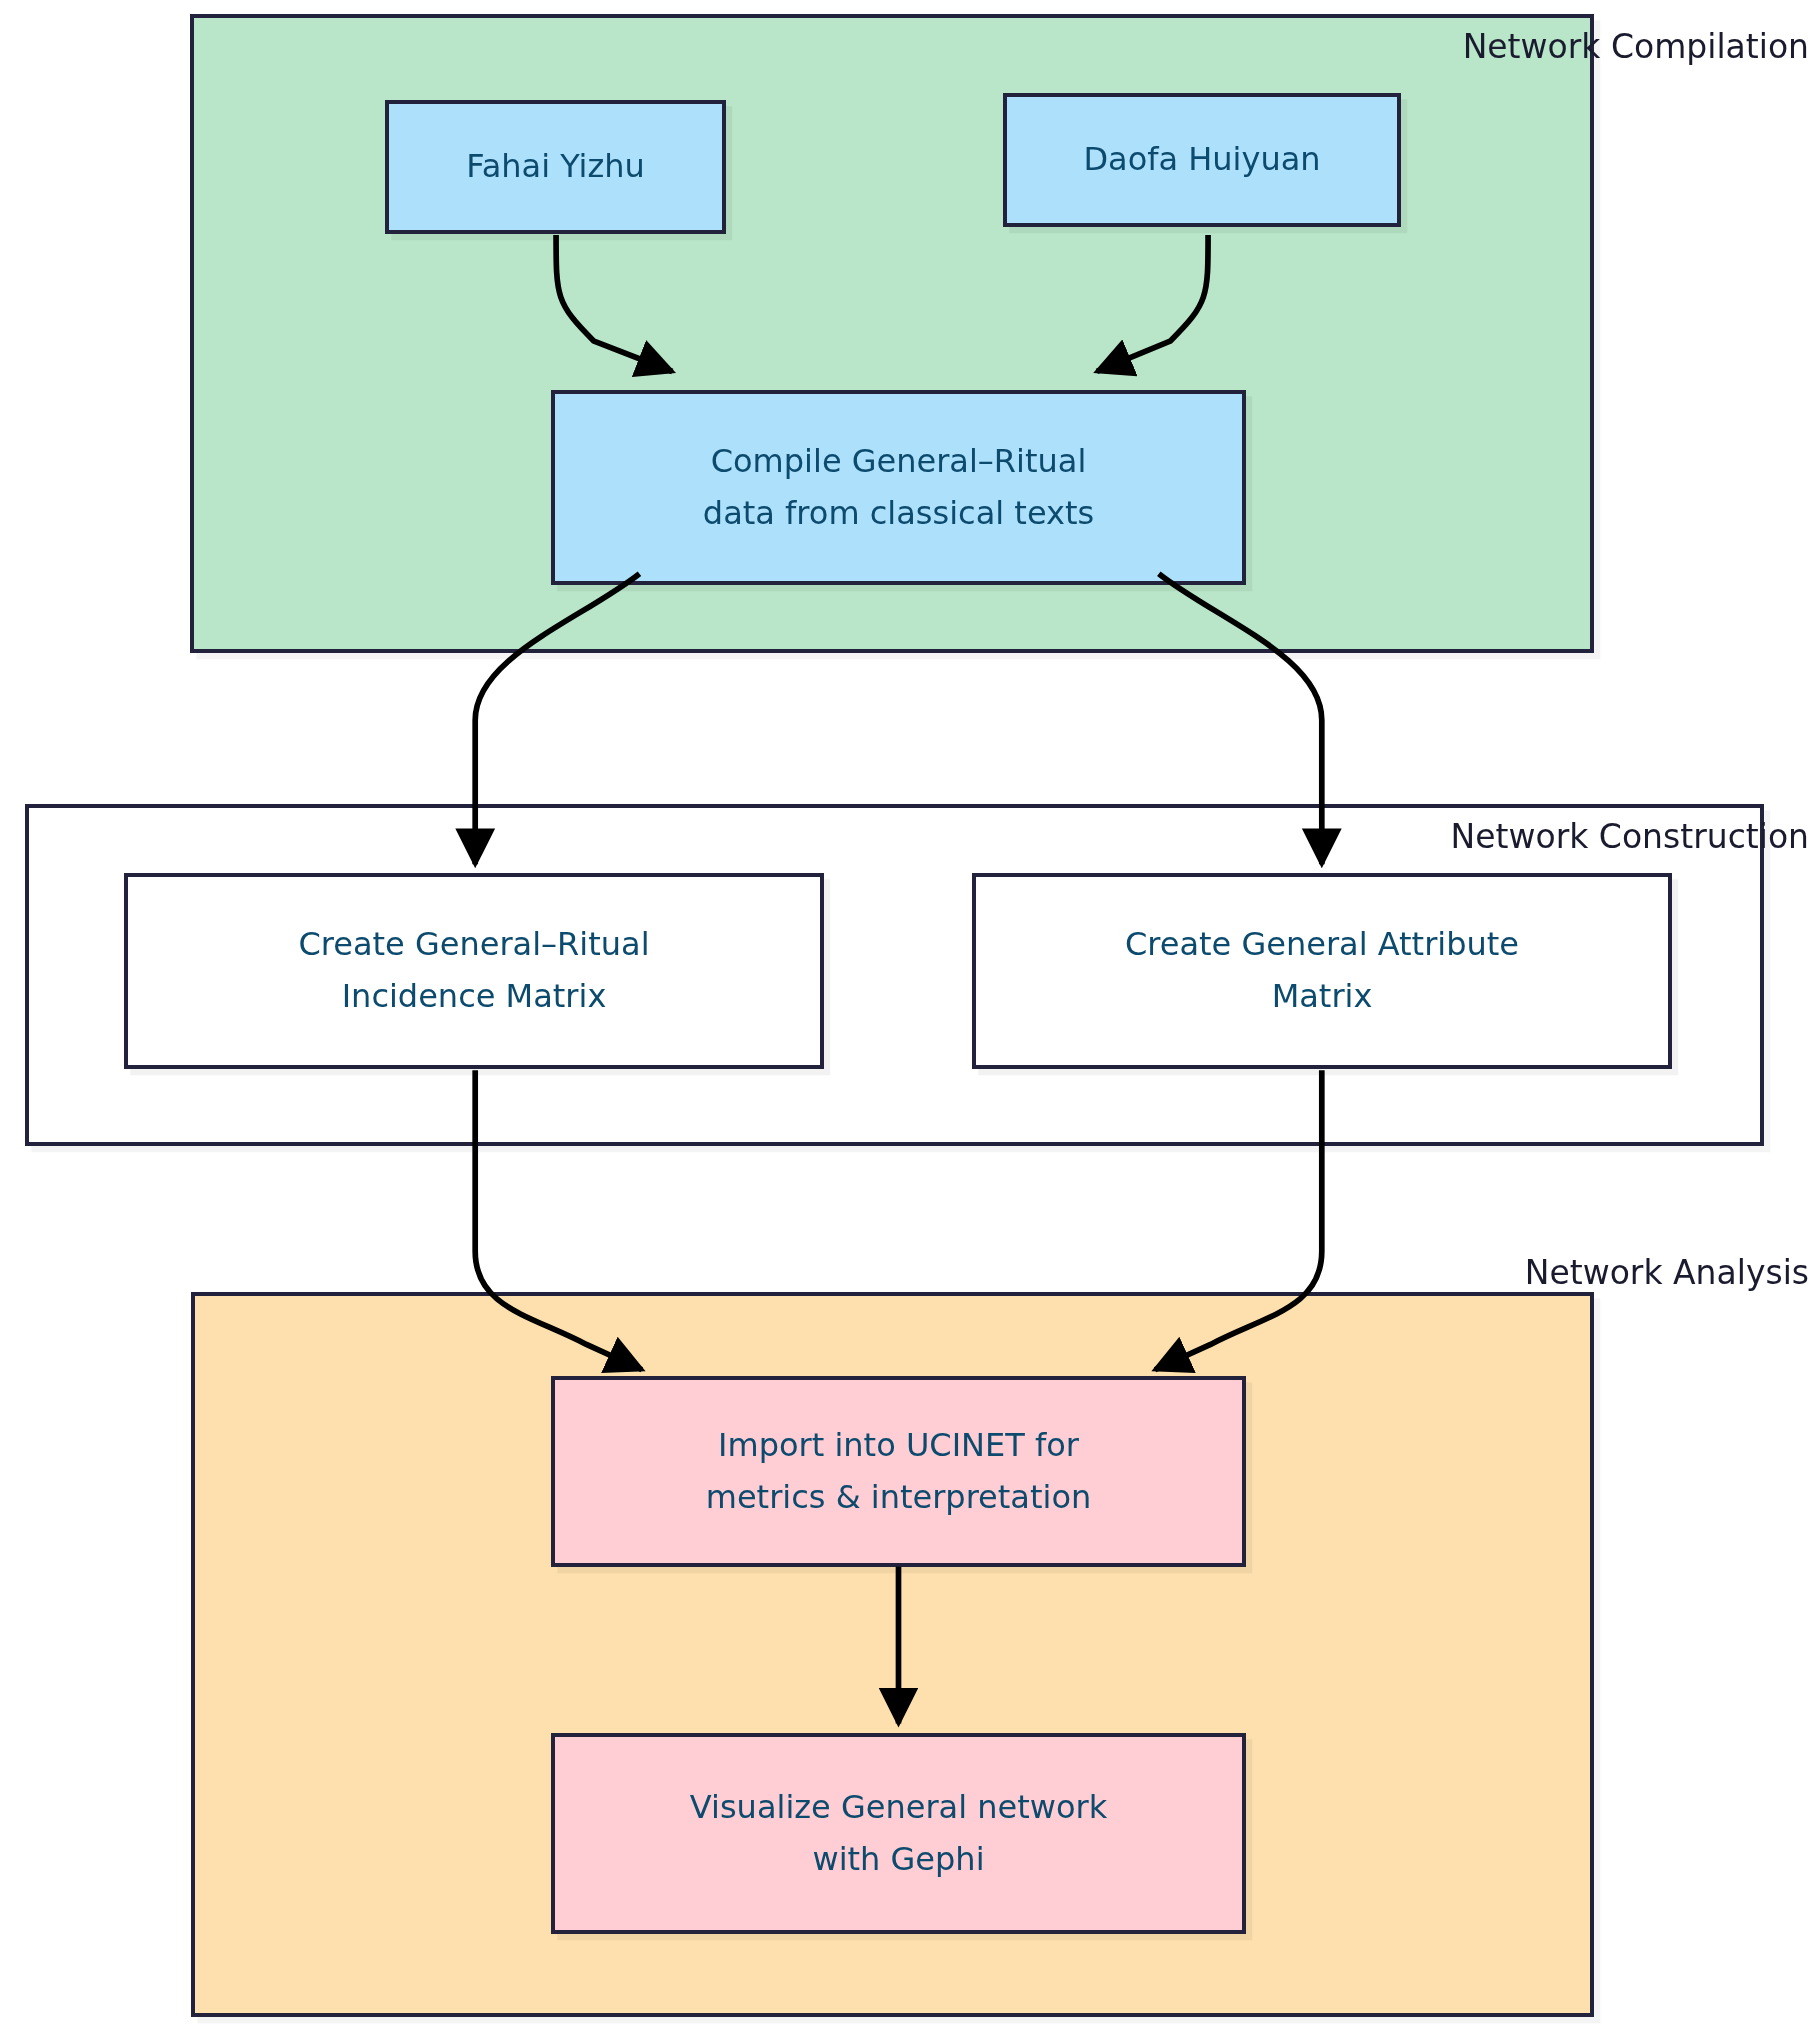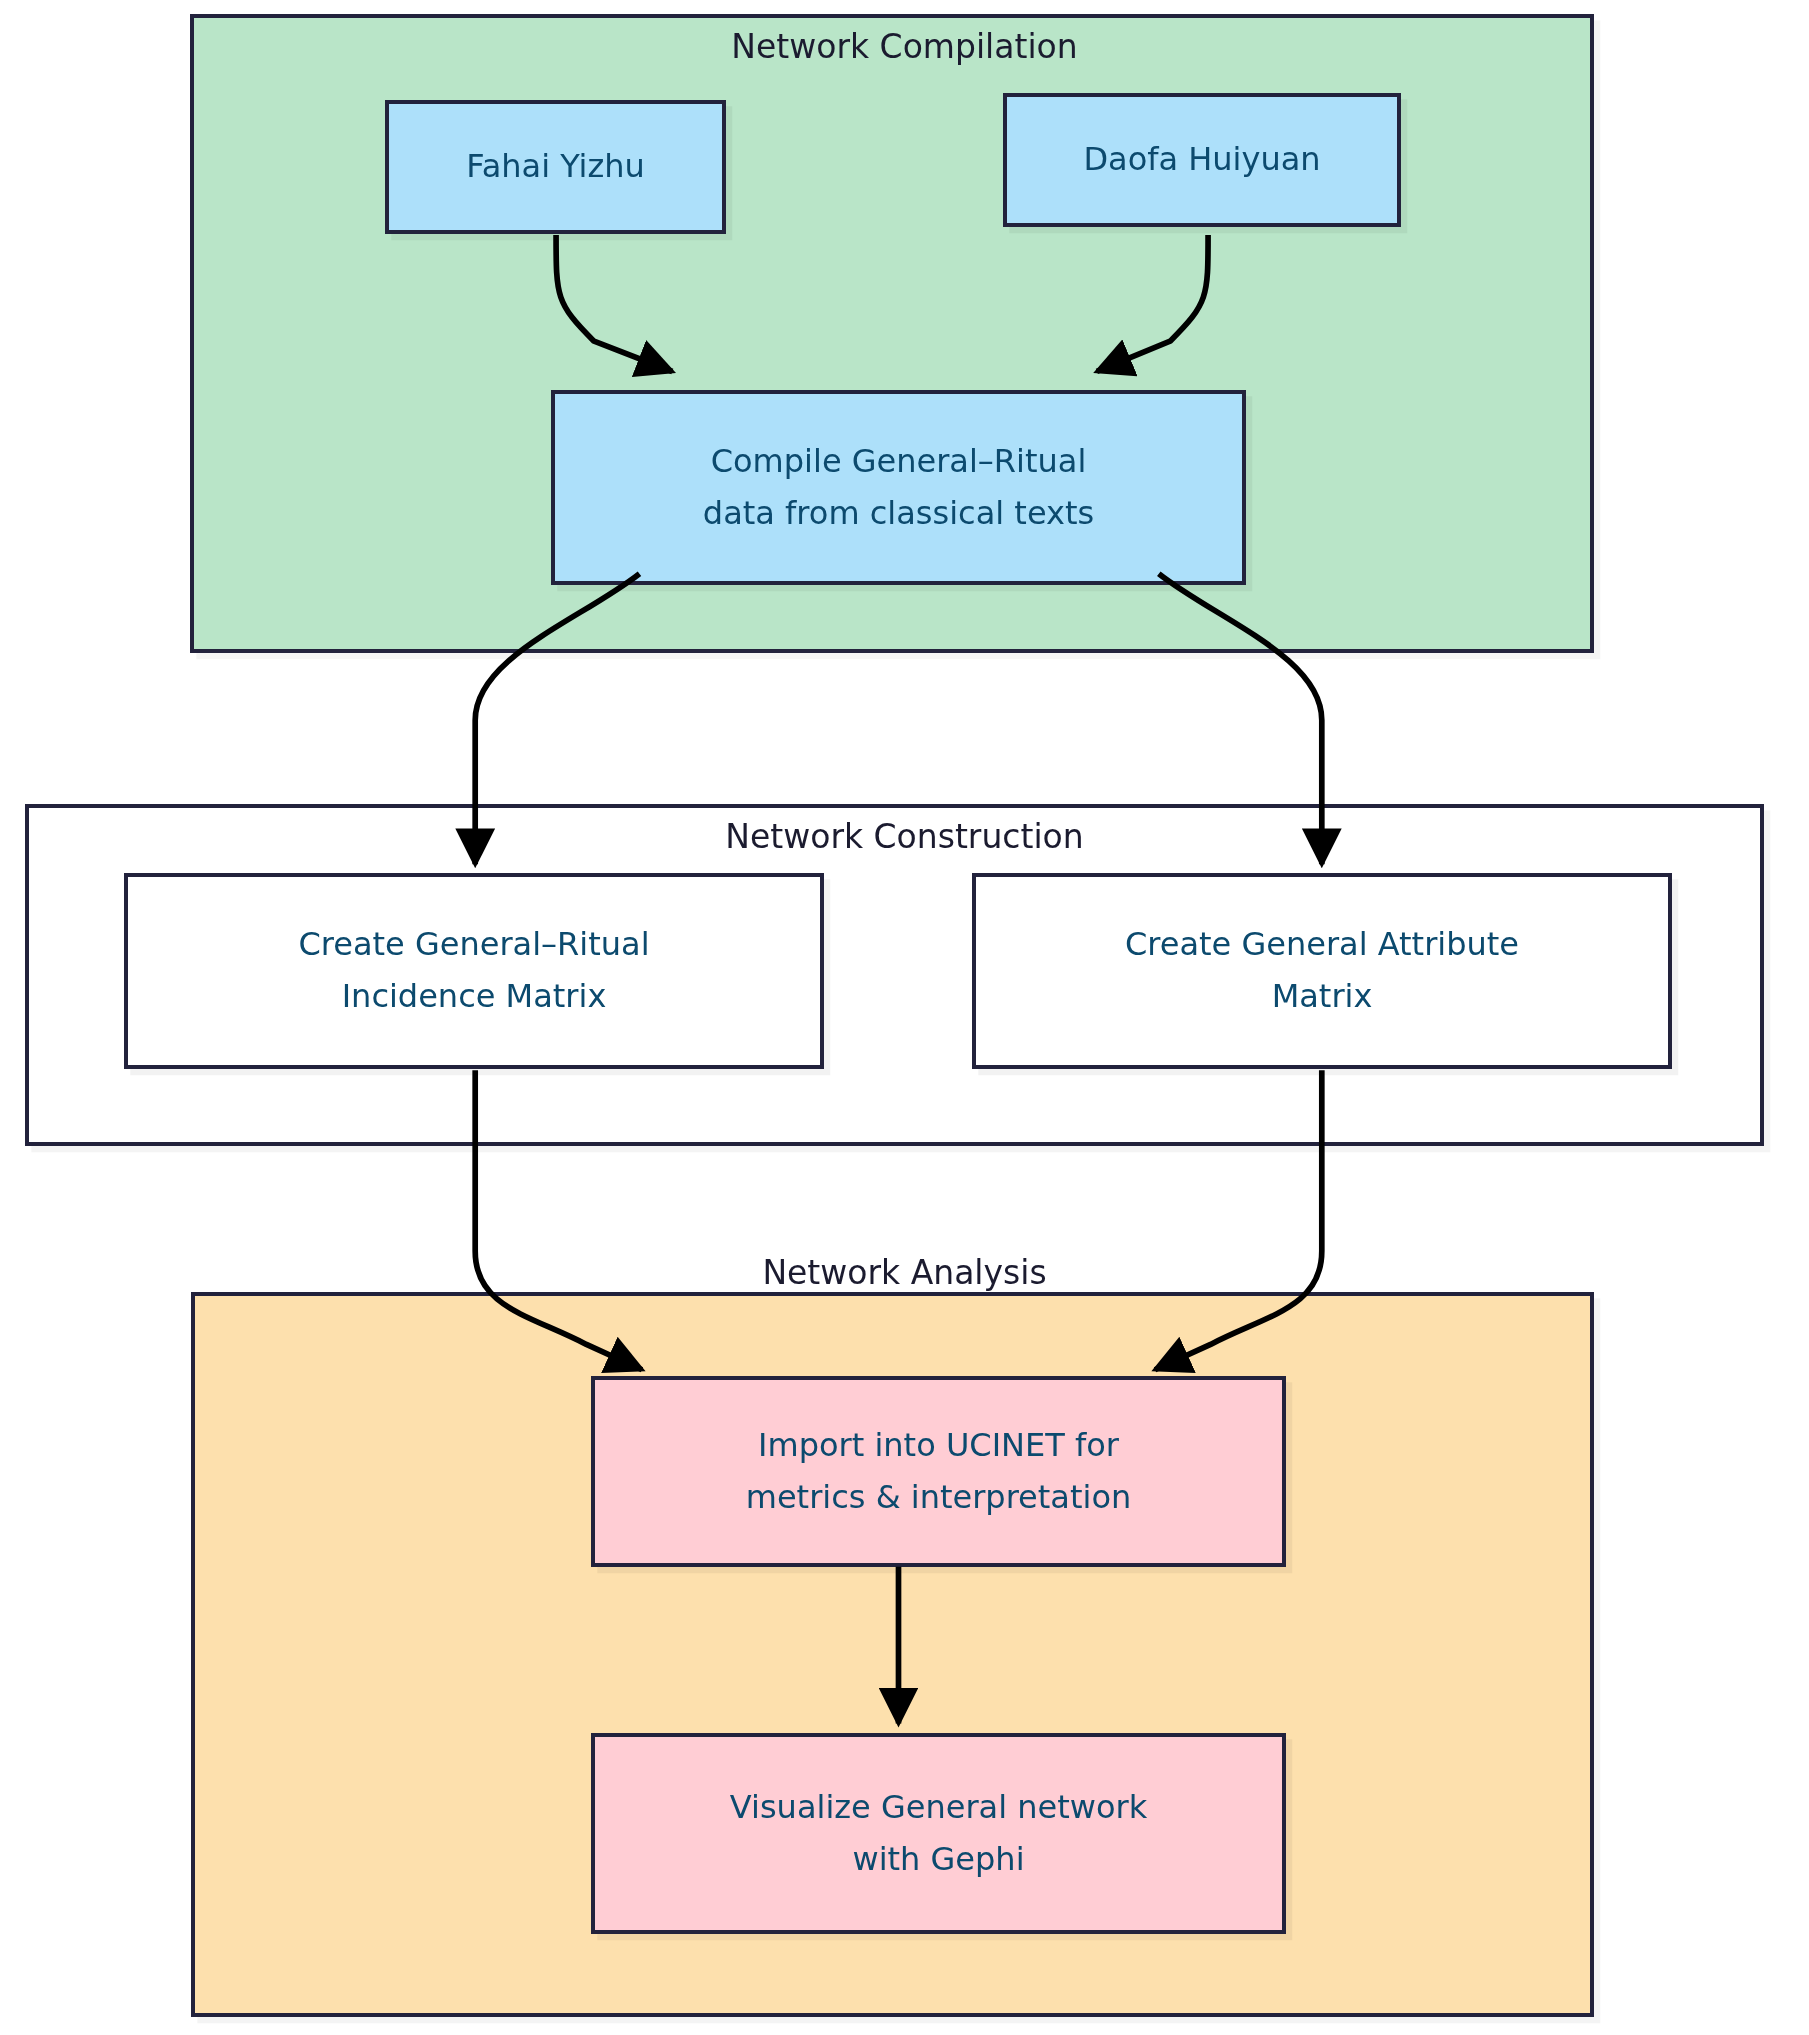--- a/index.html
+++ b/index.html
@@ -35,21 +35,21 @@
     position: absolute;
     box-sizing: border-box;
     border: 4.4px solid #22223c;
     box-shadow: 6.3px 6.3px 0 0 rgba(0,0,0,0.045);
     z-index: 1;
   }
   .cluster-title {
     position: absolute;
     left: 0;
     right: 0;
-    text-align: center;
+    text-align: right;
     color: #1b1b2f;
     font-size: 33px;
     line-height: 1;
     white-space: nowrap;
     z-index: 6;
   }
 
   #cluster-compilation {
     left: 190px;  top: 14px;
     width: 1404px; height: 639px;
@@ -79,21 +79,21 @@
     text-align: center;
     color: #0c4a6e;
     font-size: 32px;
     line-height: 1.62;
     z-index: 4;
   }
   .node .ln { display: block; white-space: nowrap; }
 
   .n-blue { background: #ade0fa; }
   .n-white { background: #ffffff; }
-  .n-pink { background: #ffcdd4; margin-left: 40px; }
+  .n-pink { background: #ffcdd4; }
 
   #node-fahai   { left: 385px;  top: 100px;  width: 341px; height: 134px; }
   #node-daofa   { left: 1003px; top: 93px;  width: 398px; height: 134px; }
   #node-compile { left: 551px;  top: 378px;  width: 695px; height: 195px; margin-top: 12px; }
 
   #node-incidence { left: 124px;  top: 873px; width: 700px; height: 196px; }
   #node-attribute { left: 972px; top: 873px; width: 700px; height: 196px; }
 
   #node-import    { left: 551px;  top: 1376px; width: 695px; height: 191px; }
   #node-visualize { left: 551px;  top: 1733px; width: 695px; height: 201px; }

